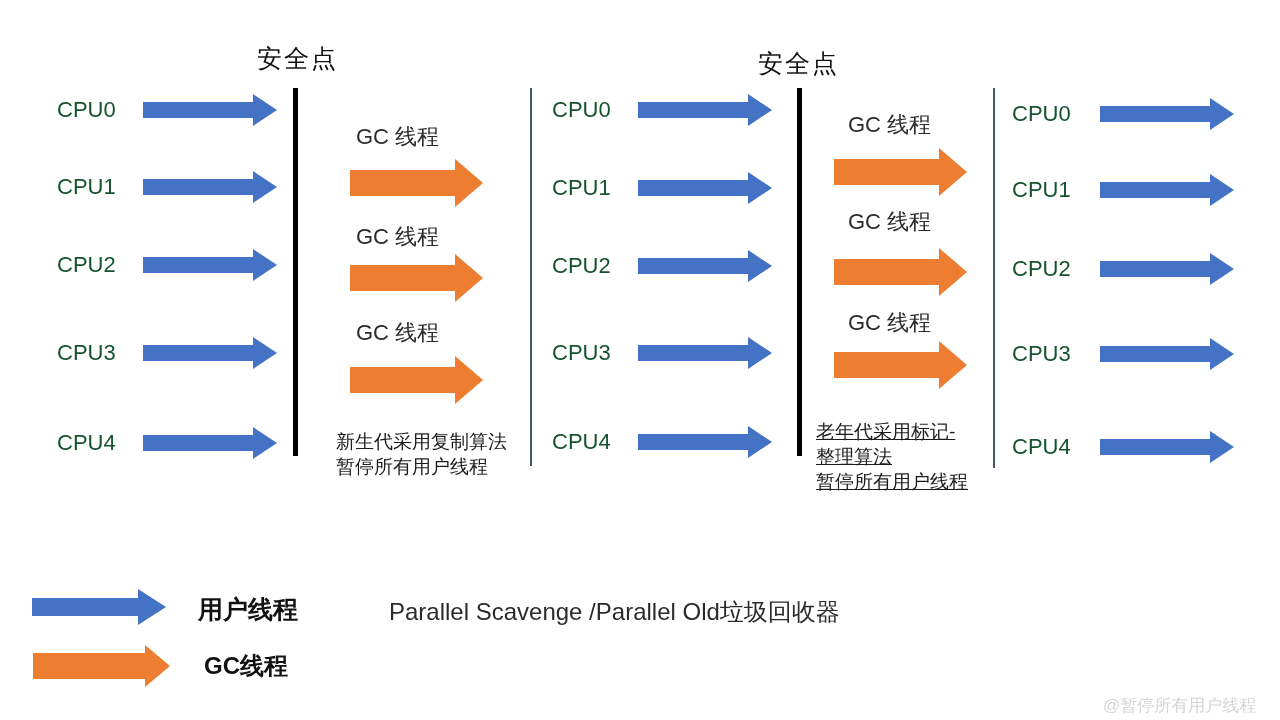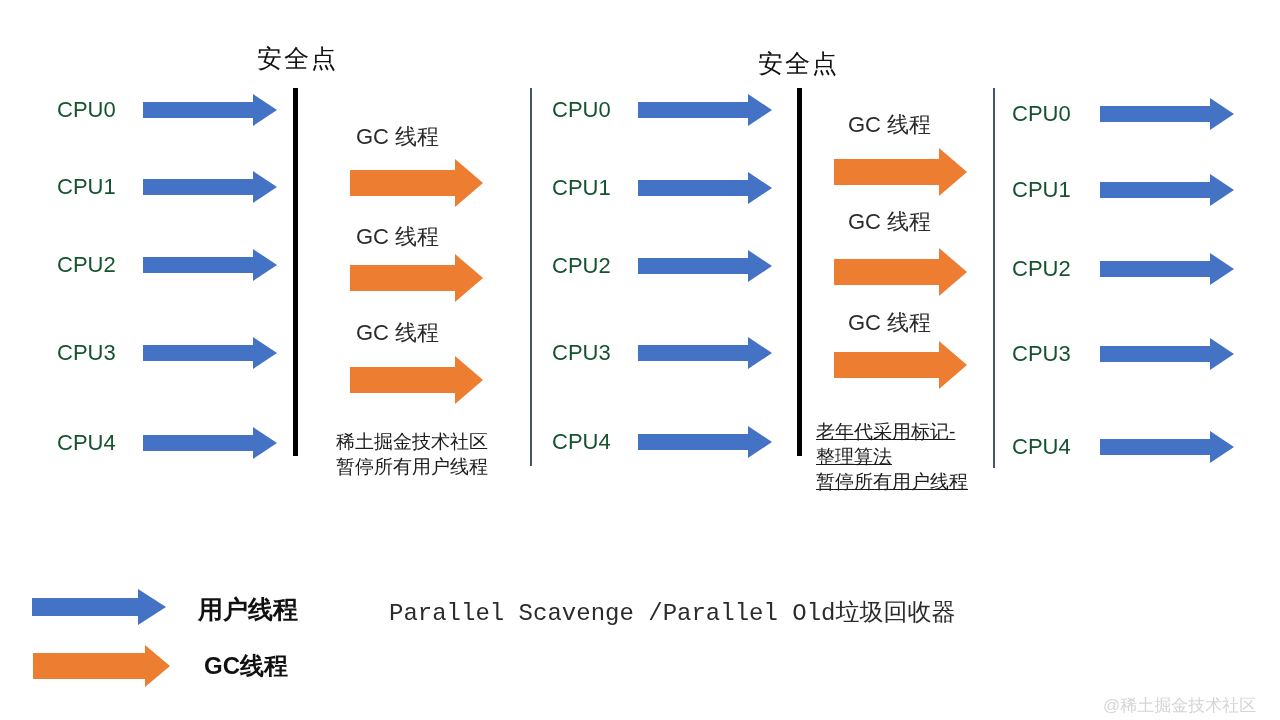--- a/index.html
+++ b/index.html
@@ -98,21 +98,20 @@
     font-weight: bold;
     color: #111;
     white-space: nowrap;
   }
   .legend-label.gc { font-size: 24px; }
 
   .diagram-title {
     font-size: 24px;
     color: #2b2b2b;
     white-space: nowrap;
-    font-family: Liberation Mono, monospace;
   }
   .watermark {
     font-size: 17px;
     color: #d5d5d5;
     white-space: nowrap;
   }
 </style>
 </head>
 <body>
 
@@ -164,21 +163,21 @@
       <i class="head"></i>
     </div>
 
   <div class="abs gc-label" style="left:356px; top:320px;">GC 线程</div>
   <div class="arrow orange" style="left:350px; top:356px;">
       <i class="body"></i>
       <i class="head"></i>
     </div>
 
   <div class="abs note" style="left:336px; top:429px;">
-    <span>稀土掘金技术社区</span>
+    <span>新生代采用复制算法</span>
     <span>暂停所有用户线程</span>
   </div>
 
   <div class="abs divider" style="left:530px; top:88px; width:2px; height:378px;"></div>
 
   <div class="abs safepoint-label" style="left:758px; top:47px;">安全点</div>
 
   <div class="abs cpu-label" style="left:552px; top:94px;">CPU0</div>
   <div class="arrow blue" style="left:638px; top:94px;">
       <i class="body"></i>
@@ -274,15 +273,15 @@
   <div class="abs legend-label" style="left:198px; top:593px;">用户线程</div>
 
   <div class="arrow legend-orange" style="left:33px; top:645px;">
       <i class="body"></i>
       <i class="head"></i>
     </div>
   <div class="abs legend-label gc" style="left:204px; top:650px;">GC线程</div>
 
   <div class="abs diagram-title" style="left:389px; top:596px;">Parallel Scavenge /Parallel Old垃圾回收器</div>
 
-  <div class="abs watermark" style="left:1103px; top:694px;">@稀土掘金技术社区</div>
+  <div class="abs watermark" style="left:1103px; top:694px;">@暂停所有用户线程</div>
 
 </div>
 
 </body></html>

